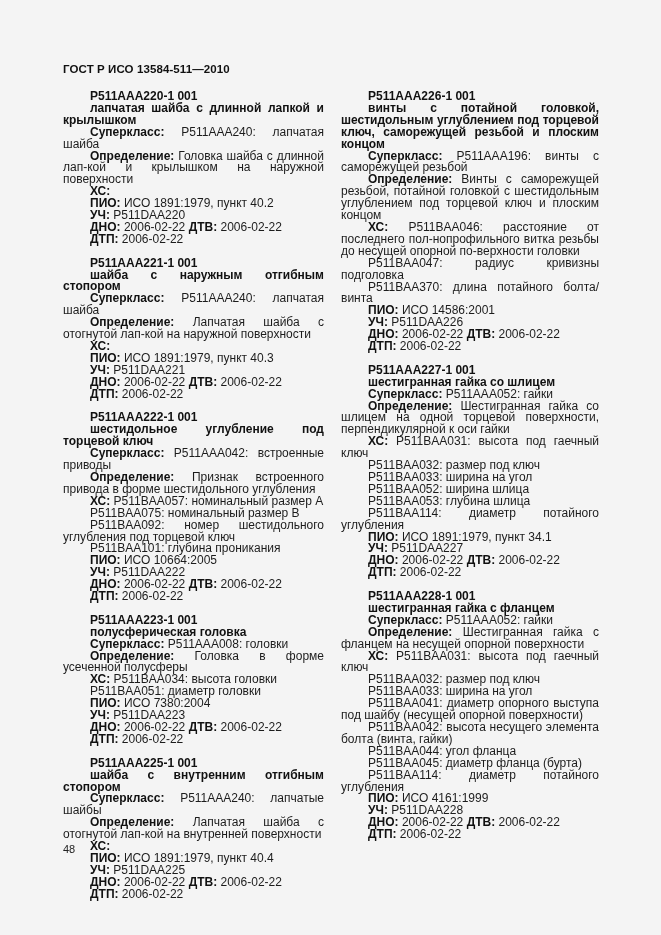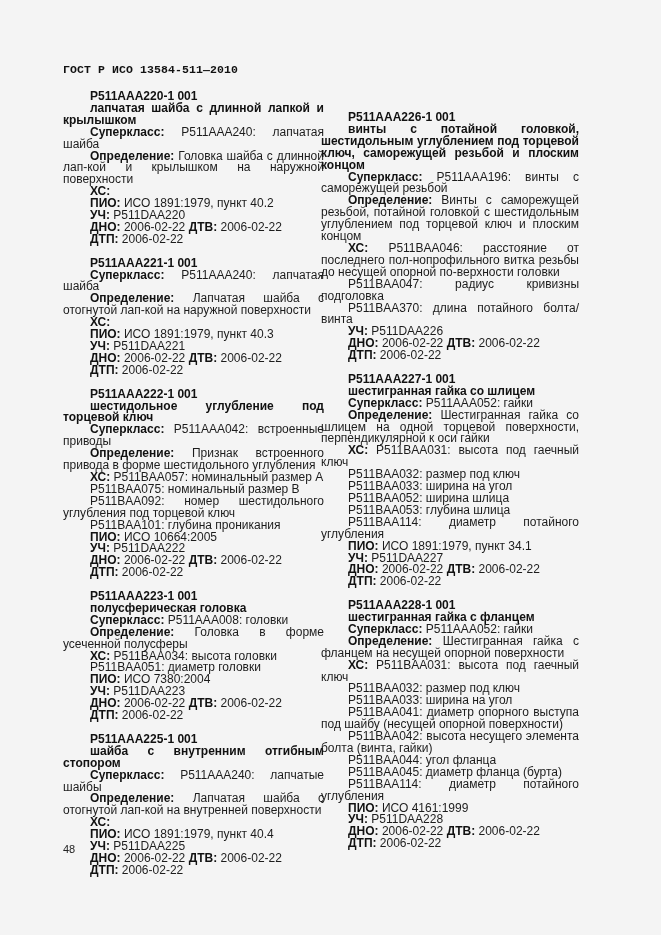--- a/index.html
+++ b/index.html
@@ -8,28 +8,27 @@
       background: #f4f4f4;
       position: relative;
       overflow: hidden;
       font-family: "Liberation Sans", sans-serif;
       color: #1c1c1c;
     }
     .header {
       position: absolute; left: 63px; top: 63px;
       font-size: 11.5px; font-weight: bold; letter-spacing: 0.1px;
       color: #111;
-      font-family: Liberation Mono, monospace;
     }
     .col {
       position: absolute; top: 91px;
       font-size: 12px; line-height: 11.9px;
     }
     .col.left { left: 63px; width: 261px; }
-    .col.right { left: 321px; width: 258px; margin-top: 21px; }
+    .col.right { left: 341px; width: 258px; }
     .entry { margin-bottom: 11.9px; }
     .line {
       text-align: justify;
       text-indent: 27px;
       hyphens: manual;
     }
     .line.last-left { text-align-last: left; }
     .b { font-weight: bold; color: #111; }
     .name { font-weight: bold; color: #111; }
     .code { font-weight: bold; color: #111; }
@@ -50,20 +49,21 @@
       <div class="line last-left"><span class="b">Суперкласс:</span> <span>P511AAA240: лапчатая шайба</span></div>
       <div class="line last-left"><span class="b">Определение:</span> <span>Головка шайба с длинной лап-кой и крылышком на наружной поверхности</span></div>
       <div class="line b last-left">ХС:</div>
       <div class="line last-left"><span class="b">ПИО:</span> <span>ИСО 1891:1979, пункт 40.2</span></div>
       <div class="line last-left"><span class="b">УЧ:</span> <span>P511DAA220</span></div>
       <div class="line last-left"><span class="b">ДНО:</span> <span>2006-02-22</span> <span class="b">ДТВ:</span> <span>2006-02-22</span></div>
       <div class="line last-left"><span class="b">ДТП:</span> <span>2006-02-22</span></div>
     </div>
     <div class="entry">
       <div class="line code last-left">P511AAA221-1 001</div>
+      <div class="line name last-left">шайба с наружным отгибным стопором</div>
       <div class="line last-left"><span class="b">Суперкласс:</span> <span>P511AAA240: лапчатая шайба</span></div>
       <div class="line last-left"><span class="b">Определение:</span> <span>Лапчатая шайба с отогнутой лап-кой на наружной поверхности</span></div>
       <div class="line b last-left">ХС:</div>
       <div class="line last-left"><span class="b">ПИО:</span> <span>ИСО 1891:1979, пункт 40.3</span></div>
       <div class="line last-left"><span class="b">УЧ:</span> <span>P511DAA221</span></div>
       <div class="line last-left"><span class="b">ДНО:</span> <span>2006-02-22</span> <span class="b">ДТВ:</span> <span>2006-02-22</span></div>
       <div class="line last-left"><span class="b">ДТП:</span> <span>2006-02-22</span></div>
     </div>
     <div class="entry">
       <div class="line code last-left">P511AAA222-1 001</div>
@@ -105,20 +105,21 @@
   </div>
 <div class="col right">
     <div class="entry">
       <div class="line code last-left">P511AAA226-1 001</div>
       <div class="line name last-left">винты с потайной головкой, шестидольным углублением под торцевой ключ, саморежущей резьбой и плоским концом</div>
       <div class="line last-left"><span class="b">Суперкласс:</span> <span>P511AAA196: винты с саморежущей резьбой</span></div>
       <div class="line last-left"><span class="b">Определение:</span> <span>Винты с саморежущей резьбой, потайной головкой с шестидольным углублением под торцевой ключ и плоским концом</span></div>
       <div class="line last-left"><span class="b">ХС:</span> <span>P511BAA046: расстояние от последнего пол-нопрофильного витка резьбы до несущей опорной по-верхности головки</span></div>
       <div class="line last-left">P511BAA047: радиус кривизны подголовка</div>
       <div class="line last-left">P511BAA370: длина потайного болта/винта</div>
+      <div class="line last-left"><span class="b">ПИО:</span> <span>ИСО 14586:2001</span></div>
       <div class="line last-left"><span class="b">УЧ:</span> <span>P511DAA226</span></div>
       <div class="line last-left"><span class="b">ДНО:</span> <span>2006-02-22</span> <span class="b">ДТВ:</span> <span>2006-02-22</span></div>
       <div class="line last-left"><span class="b">ДТП:</span> <span>2006-02-22</span></div>
     </div>
     <div class="entry">
       <div class="line code last-left">P511AAA227-1 001</div>
       <div class="line name last-left">шестигранная гайка со шлицем</div>
       <div class="line last-left"><span class="b">Суперкласс:</span> <span>P511AAA052: гайки</span></div>
       <div class="line last-left"><span class="b">Определение:</span> <span>Шестигранная гайка со шлицем на одной торцевой поверхности, перпендикулярной к оси гайки</span></div>
       <div class="line last-left"><span class="b">ХС:</span> <span>P511BAA031: высота под гаечный ключ</span></div>

